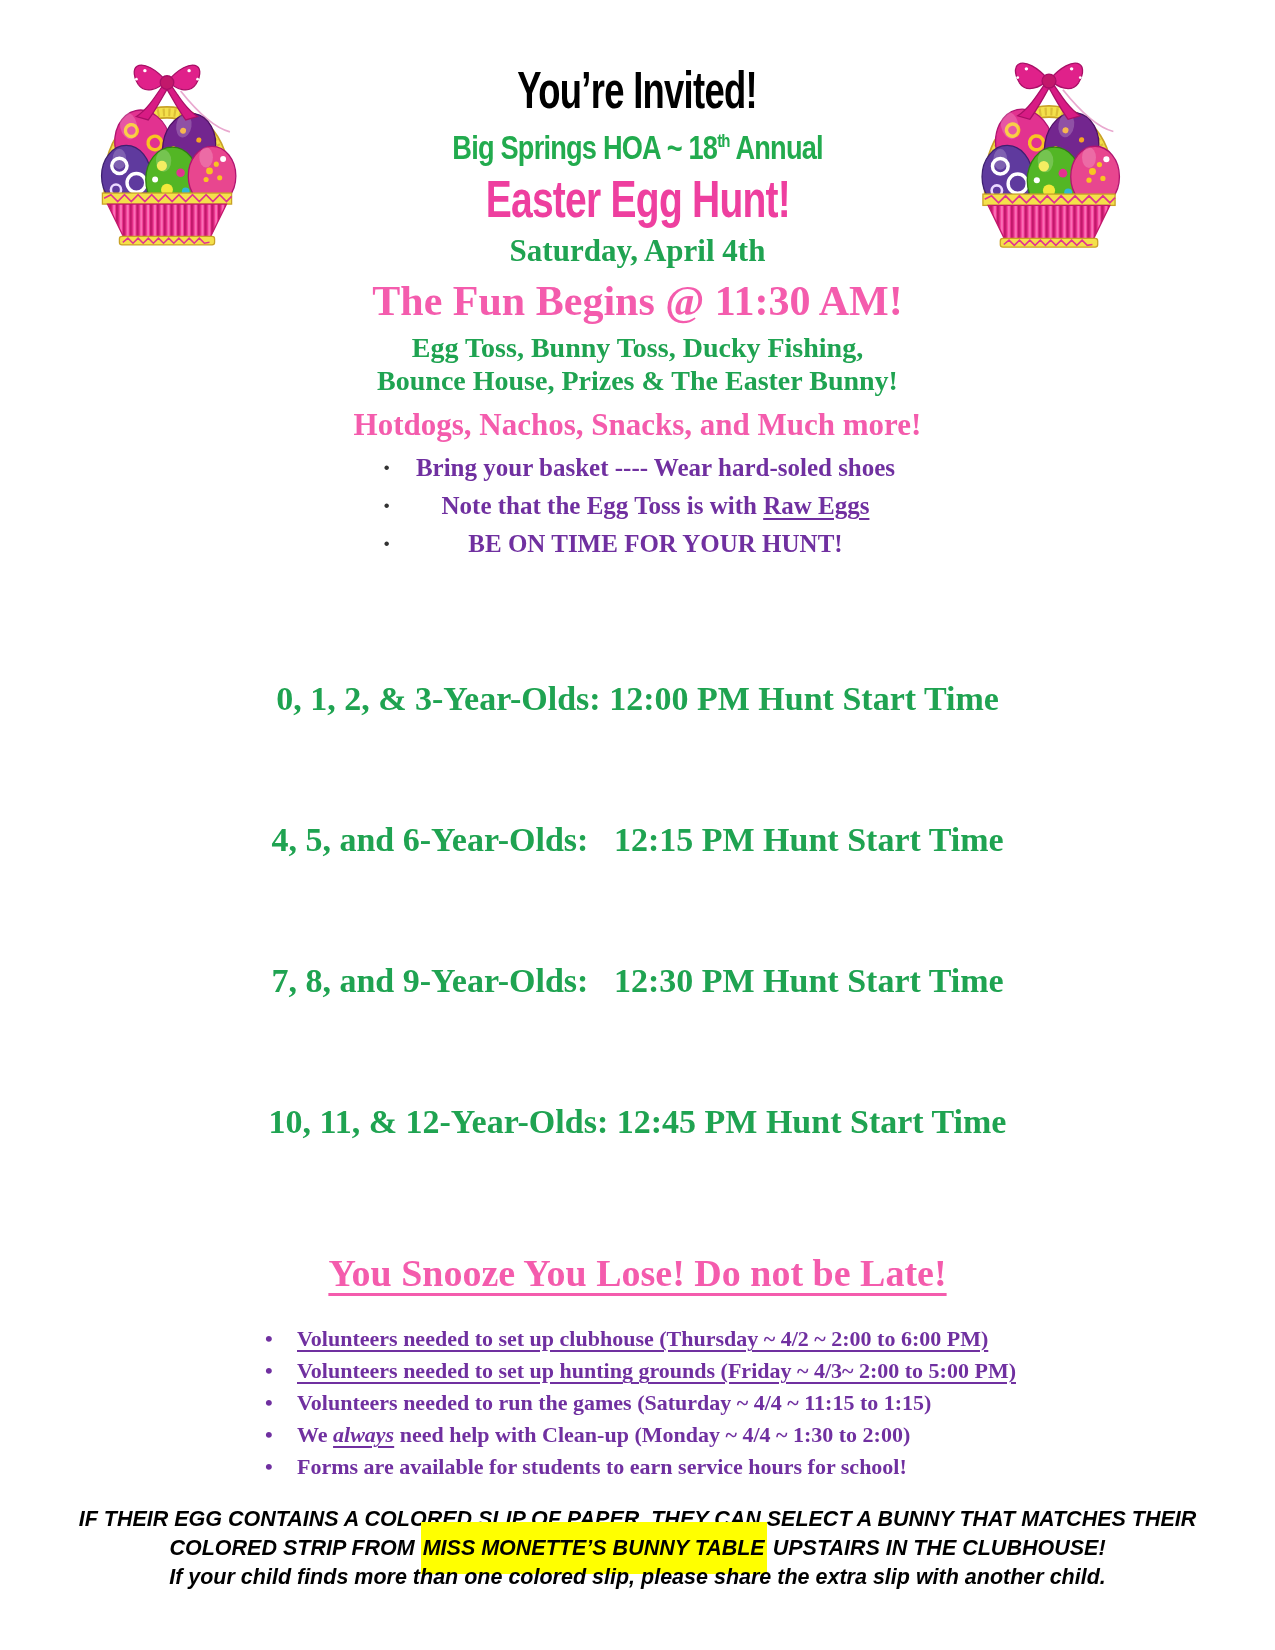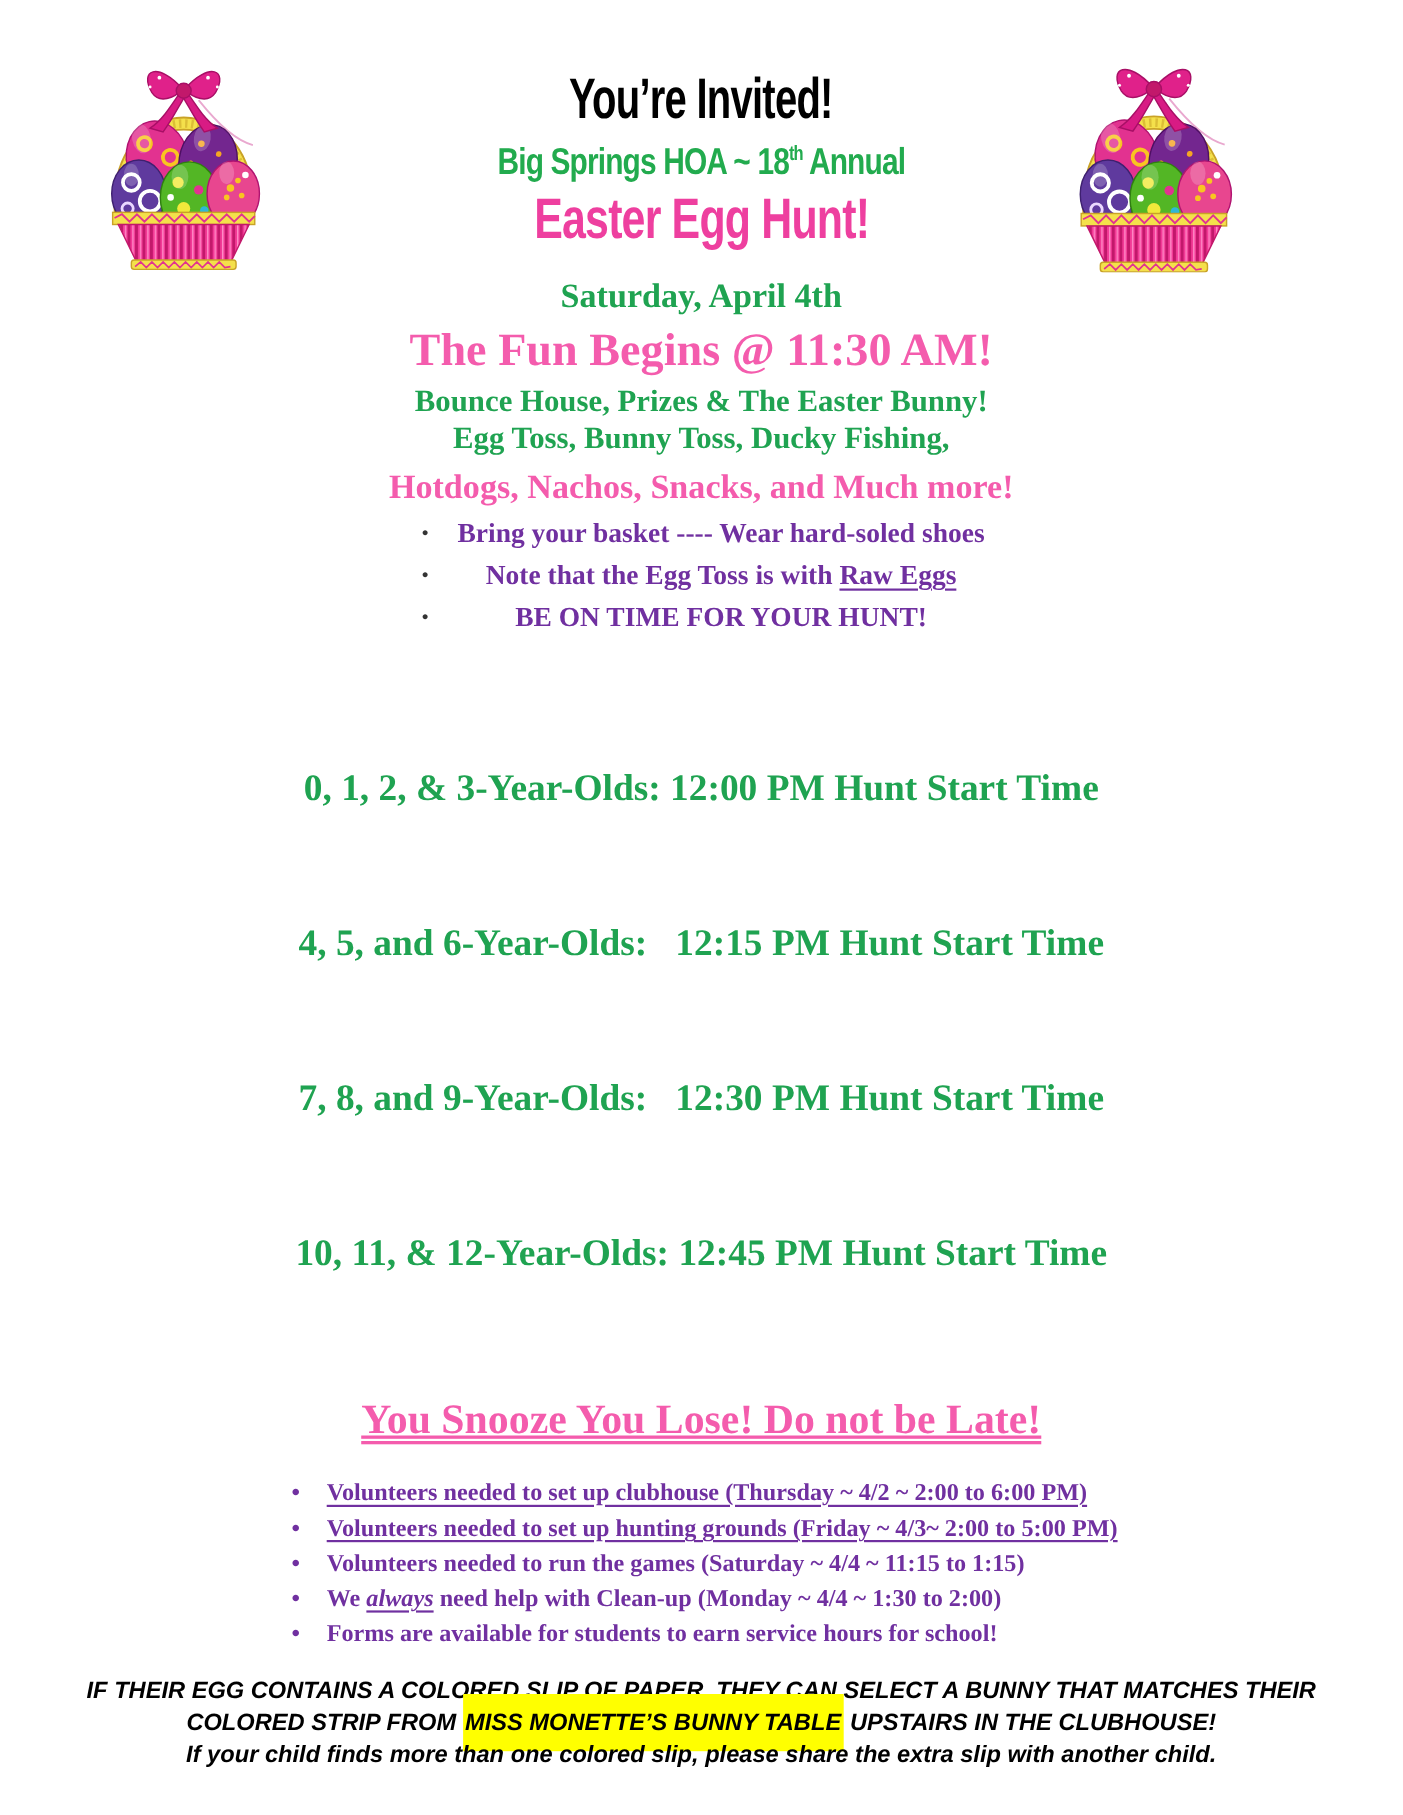--- a/index.html
+++ b/index.html
@@ -19,33 +19,33 @@
 
   .condense{display:inline-block;transform-origin:50% 50%;}
   .cx70{transform:scaleX(.70);letter-spacing:-1px;}
   .cx75{transform:scaleX(.75);letter-spacing:-1px;}
   .cx80{transform:scaleX(.80);letter-spacing:-1px;}
 
   .h-invited{padding-top:62px;font:700 52px/1.1 "Liberation Sans",sans-serif;color:#000;}
   .h-hoa{margin-top:10px;font:700 34px/1.1 "Liberation Sans",sans-serif;color:var(--impact-green);}
   .h-hoa sup{font-size:.55em;}
   .h-event{margin-top:4px;font:700 52px/1.1 "Liberation Sans",sans-serif;color:var(--impact-pink);}
-  .h-date{margin-top:24px;font:700 31px/1.1 "Liberation Serif",serif;color:var(--serif-green);}
+  .h-date{margin-top:6px;font:700 31px/1.1 "Liberation Serif",serif;color:var(--serif-green);}
   .h-fun{margin-top:10px;font:700 42px/1.1 "Liberation Serif",serif;color:var(--serif-pink);}
   .act{margin-top:7px;font:700 28px/33px "Liberation Serif",serif;color:var(--serif-green);}
   .h-food{margin-top:11px;font:700 31px/1.1 "Liberation Serif",serif;color:var(--serif-pink);}
 
   .notes{margin-top:7px;}
   .notes ul{display:inline-block;text-align:center;margin:0;padding:0;list-style:none;}
   .notes li{position:relative;padding-left:36px;font:700 25px/38px "Liberation Serif",serif;color:var(--purple);}
   .notes li::before{content:"\00B7";position:absolute;left:2px;top:0;font-size:28px;color:#333;}
 
   .hunt{margin-top:18px;font:700 34px/47px "Liberation Serif",serif;color:var(--serif-green);white-space:pre;}
 
-  .snooze{margin-top:12px;font:700 38px/44px "Liberation Serif",serif;color:var(--serif-pink);text-decoration:underline;}
+  .snooze{margin-top:12px;font:700 38px/44px "Liberation Serif",serif;color:var(--serif-pink);}
   .snooze span{text-decoration:underline;text-decoration-thickness:3px;text-underline-offset:7px;}
 
   .vols{margin-top:28px;}
   .vols ul{display:inline-block;text-align:left;margin:0;padding:0;list-style:none;}
   .vols li{position:relative;padding-left:38px;font:700 22px/32px "Liberation Serif",serif;color:var(--purple);}
   .vols li::before{content:"\2022";position:absolute;left:6px;top:0;font-size:22px;}
   .u{text-decoration:underline;text-decoration-thickness:2px;text-underline-offset:4px;}
   .em-u{font-style:italic;text-decoration:underline;text-decoration-thickness:2px;text-underline-offset:4px;}
 
   .asap{margin-top:22px;font:italic 700 21.5px/29px "Liberation Sans",sans-serif;color:#000;white-space:nowrap;}
@@ -145,22 +145,22 @@
 
   <div class="h-hoa"><span class="condense cx80"><span>Big Springs HOA ~ 18</span><sup>th</sup><span> Annual</span></span></div>
 
   <div class="h-event"><span class="condense cx75">Easter Egg Hunt!</span></div>
 
   <div class="h-date">Saturday, April 4th</div>
 
   <div class="h-fun">The Fun Begins @ 11:30 AM!</div>
 
   <div class="act">
+    <div>Egg Toss, Bunny Toss, Ducky Fishing,</div>
     <div>Bounce House, Prizes &amp; The Easter Bunny!</div>
-    <div>Egg Toss, Bunny Toss, Ducky Fishing,</div>
   </div>
 
   <div class="h-food">Hotdogs, Nachos, Snacks, and Much more!</div>
 
   <div class="notes">
     <ul>
       <li>Bring your basket ---- Wear hard-soled shoes</li>
       <li><span>Note that the Egg Toss is with </span><span class="u">Raw Eggs</span></li>
       <li>BE ON TIME FOR YOUR HUNT!</li>
     </ul>

